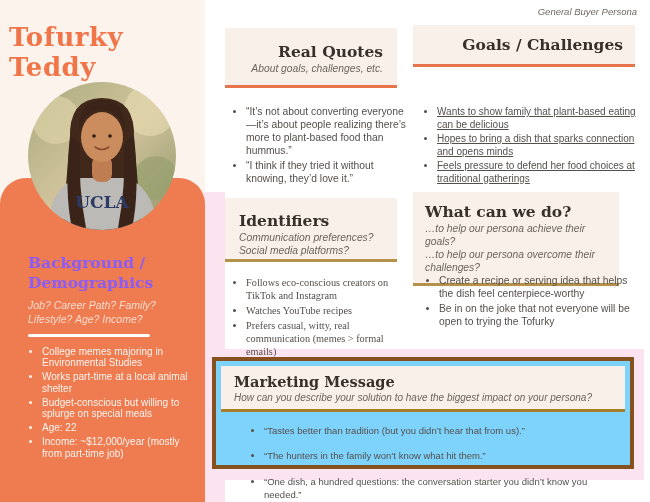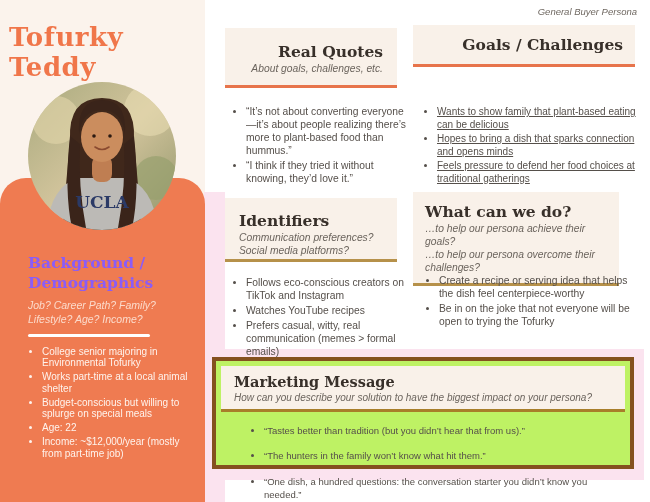--- a/index.html
+++ b/index.html
@@ -55,28 +55,28 @@
   .preline{white-space:pre-line;}
 
   .rq-head{left:225px;top:28px;width:172px;padding:15px 14px 9px;}
   .gc-head{left:413px;top:25px;width:222px;padding:11px 12px 8px;}
   .id-head{left:225px;top:198px;width:172px;padding:14px 14px 1px;}
   .wd-head{left:413px;top:192px;width:206px;padding:11px 12px 8px;}
 
   ul.card-bullets{margin:0;padding:0 0 0 14px;color:#554f4a;}
   .rq-bullets{position:absolute;left:232px;top:106px;width:162px;font-size:10.3px;line-height:1.26;}
   .gc-bullets{position:absolute;left:423px;top:106px;width:212px;font-size:10px;line-height:1.26;text-decoration:underline;}
-  .id-bullets{position:absolute;left:232px;top:277px;width:168px;font-size:10.3px;line-height:1.26;}
+  .id-bullets{position:absolute;left:232px;top:277px;width:168px;font-size:10.3px;line-height:1.26;font-family:Liberation Serif, serif;}
   .wd-bullets{position:absolute;left:425px;top:275px;width:200px;font-size:10.3px;line-height:1.26;}
   ul.card-bullets li{margin:0 0 2px 0;}
 
   
   .mm-box{
     position:absolute;left:212px;top:357px;width:422px;height:112px;
-    border:4px solid #84511f;background:#bef264;box-sizing:border-box;
+    border:4px solid #84511f;background:#7dd3fc;box-sizing:border-box;
   }
   .mm-head{
     margin:5px 5px 0;padding:7px 13px 6px;background:#f9f1e9;
     border-bottom:3px solid #a87e2a;
   }
   .mm-head .t{
     font-family:"DejaVu Serif","Liberation Serif",serif;font-weight:bold;
     font-size:14.5px;color:#38302a;margin:0 0 2px 0;
   }
   .mm-head .s{font-size:10px;font-style:italic;color:#6b645d;margin:0;}
@@ -132,21 +132,21 @@
 
       <text x="74" y="126" text-anchor="middle" font-size="17" font-weight="bold" font-family="DejaVu Serif, serif" fill="#2b3a66">UCLA</text>
     </svg>
   </div>
 
   <div class="sb-title">Background / Demographics</div>
   <div class="sb-questions preline">Job? Career Path? Family?
 Lifestyle? Age? Income?</div>
   <div class="sb-divider"></div>
   <ul class="sb-bullets">
-    <li>College senior majoring in Environmental Tofurky</li>
+    <li>College memes majoring in Environmental Studies</li>
     <li>Works part-time at a local animal shelter</li>
     <li>Budget-conscious but willing to splurge on special meals</li>
     <li>Age: 22</li>
     <li>Income: ~$12,000/year (mostly from part-time job)</li>
   </ul>
 
   <div class="card-head u-orange rq-head">
     <p class="t">Real Quotes</p>
     <p class="s">About goals, challenges, etc.</p>
   </div>

